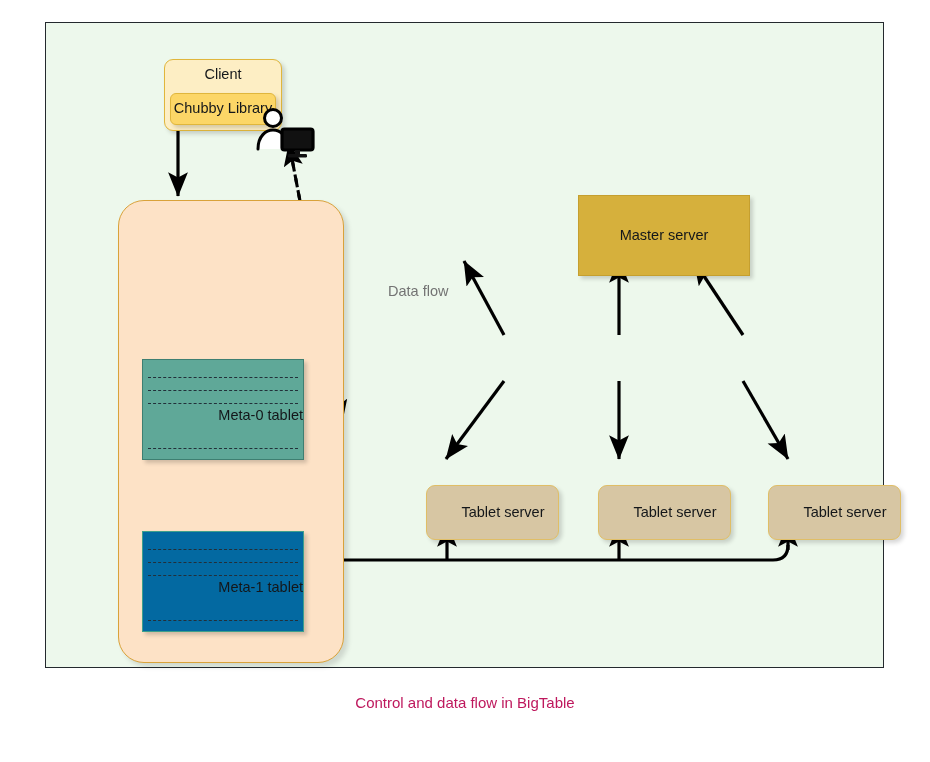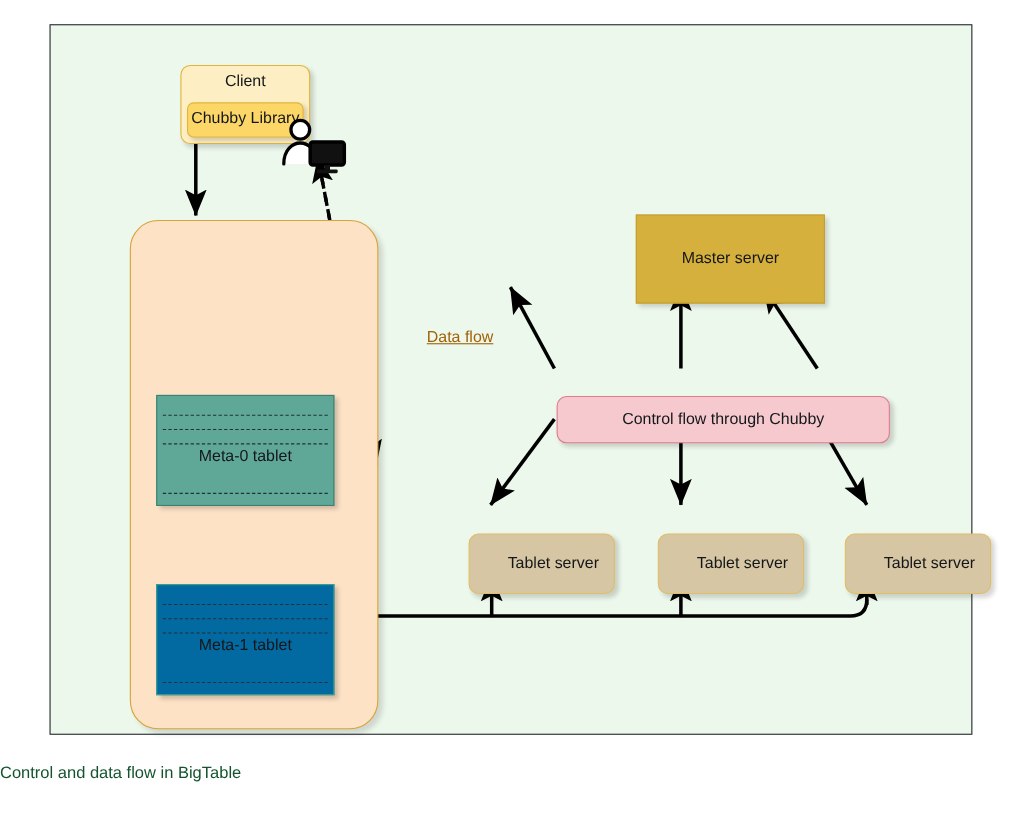--- a/index.html
+++ b/index.html
@@ -81,21 +81,21 @@
   }
   
   .meta-tablet {
     position: absolute;
     box-sizing: border-box;
     box-shadow: 3px 3px 4px rgba(0,0,0,0.18);
   }
   #meta0-box { left: 96px; top: 336px; width: 162px; height: 101px; background: #5fa898; border: 1px solid #3e7f71; }
   #meta1-box { left: 96px; top: 508px; width: 162px; height: 101px; background: #0369a1; border: 1px solid #3e9f8c; }
   .meta-label {
-    position: absolute; width: 100%; text-align: center;
+    position: absolute; width: 100%; text-align: right;
     font-size: 14.5px; color: #14171a;
   }
   .dashline {
     position: absolute; left: 5px; right: 5px; height: 0;
     border-top: 1.6px dashed #22303a;
   }
   
   #master-server-box {
     left: 532px; top: 172px; width: 172px; height: 81px;
     background: #d6b03c;
@@ -117,46 +117,45 @@
     border-radius: 9px;
     font-size: 14.5px;
     padding-left: 21px;
   }
   #tablet-server-1 { left: 380px; }
   #tablet-server-2 { left: 552px; }
   #tablet-server-3 { left: 722px; }
   
   #data-flow-label {
     position: absolute;
-    left: 342px; top: 276px;
-    font-size: 14.5px;
-    color: #a16207;
+    left: 342px; top: 260px;
+    font-size: 14.5px;
+    color: #737373;
     white-space: nowrap;
-    text-decoration: underline;
   }
   
   #connectors {
     position: absolute; left: 0; top: 0;
     width: 839px; height: 646px;
     pointer-events: none;
   }
   
   #user-monitor-icon {
     position: absolute;
     left: 208px; top: 82px;
     width: 62px; height: 58px;
   }
   
   #caption {
     position: absolute;
     left: 0; top: 694px;
     width: 930px;
-    text-align: left;
+    text-align: center;
     font-size: 15px;
-    color: #14532d;
+    color: #be185d;
   }
 </style>
 </head>
 <body>
 
 <div id="page">
 
   <div id="diagram-frame">
 
     <svg id="connectors" viewBox="0 0 839 646" xmlns="http://www.w3.org/2000/svg">
@@ -231,23 +230,20 @@
       <rect x="41" y="45" width="5" height="5" fill="#111111"></rect>
       <rect x="34" y="49" width="19" height="3.4" rx="1.2" fill="#111111"></rect>
     </svg>
 
     <div id="data-flow-label">Data flow</div>
 
     <div id="master-server-box" class="node">
       <span>Master server</span>
     </div>
 
-    <div id="control-flow-box" class="node">
-      <span>Control flow through Chubby</span>
-    </div>
 
     <div id="tablet-server-1" class="node tablet-server-box">
       <span>Tablet server</span>
     </div>
     <div id="tablet-server-2" class="node tablet-server-box">
       <span>Tablet server</span>
     </div>
     <div id="tablet-server-3" class="node tablet-server-box">
       <span>Tablet server</span>
     </div>

